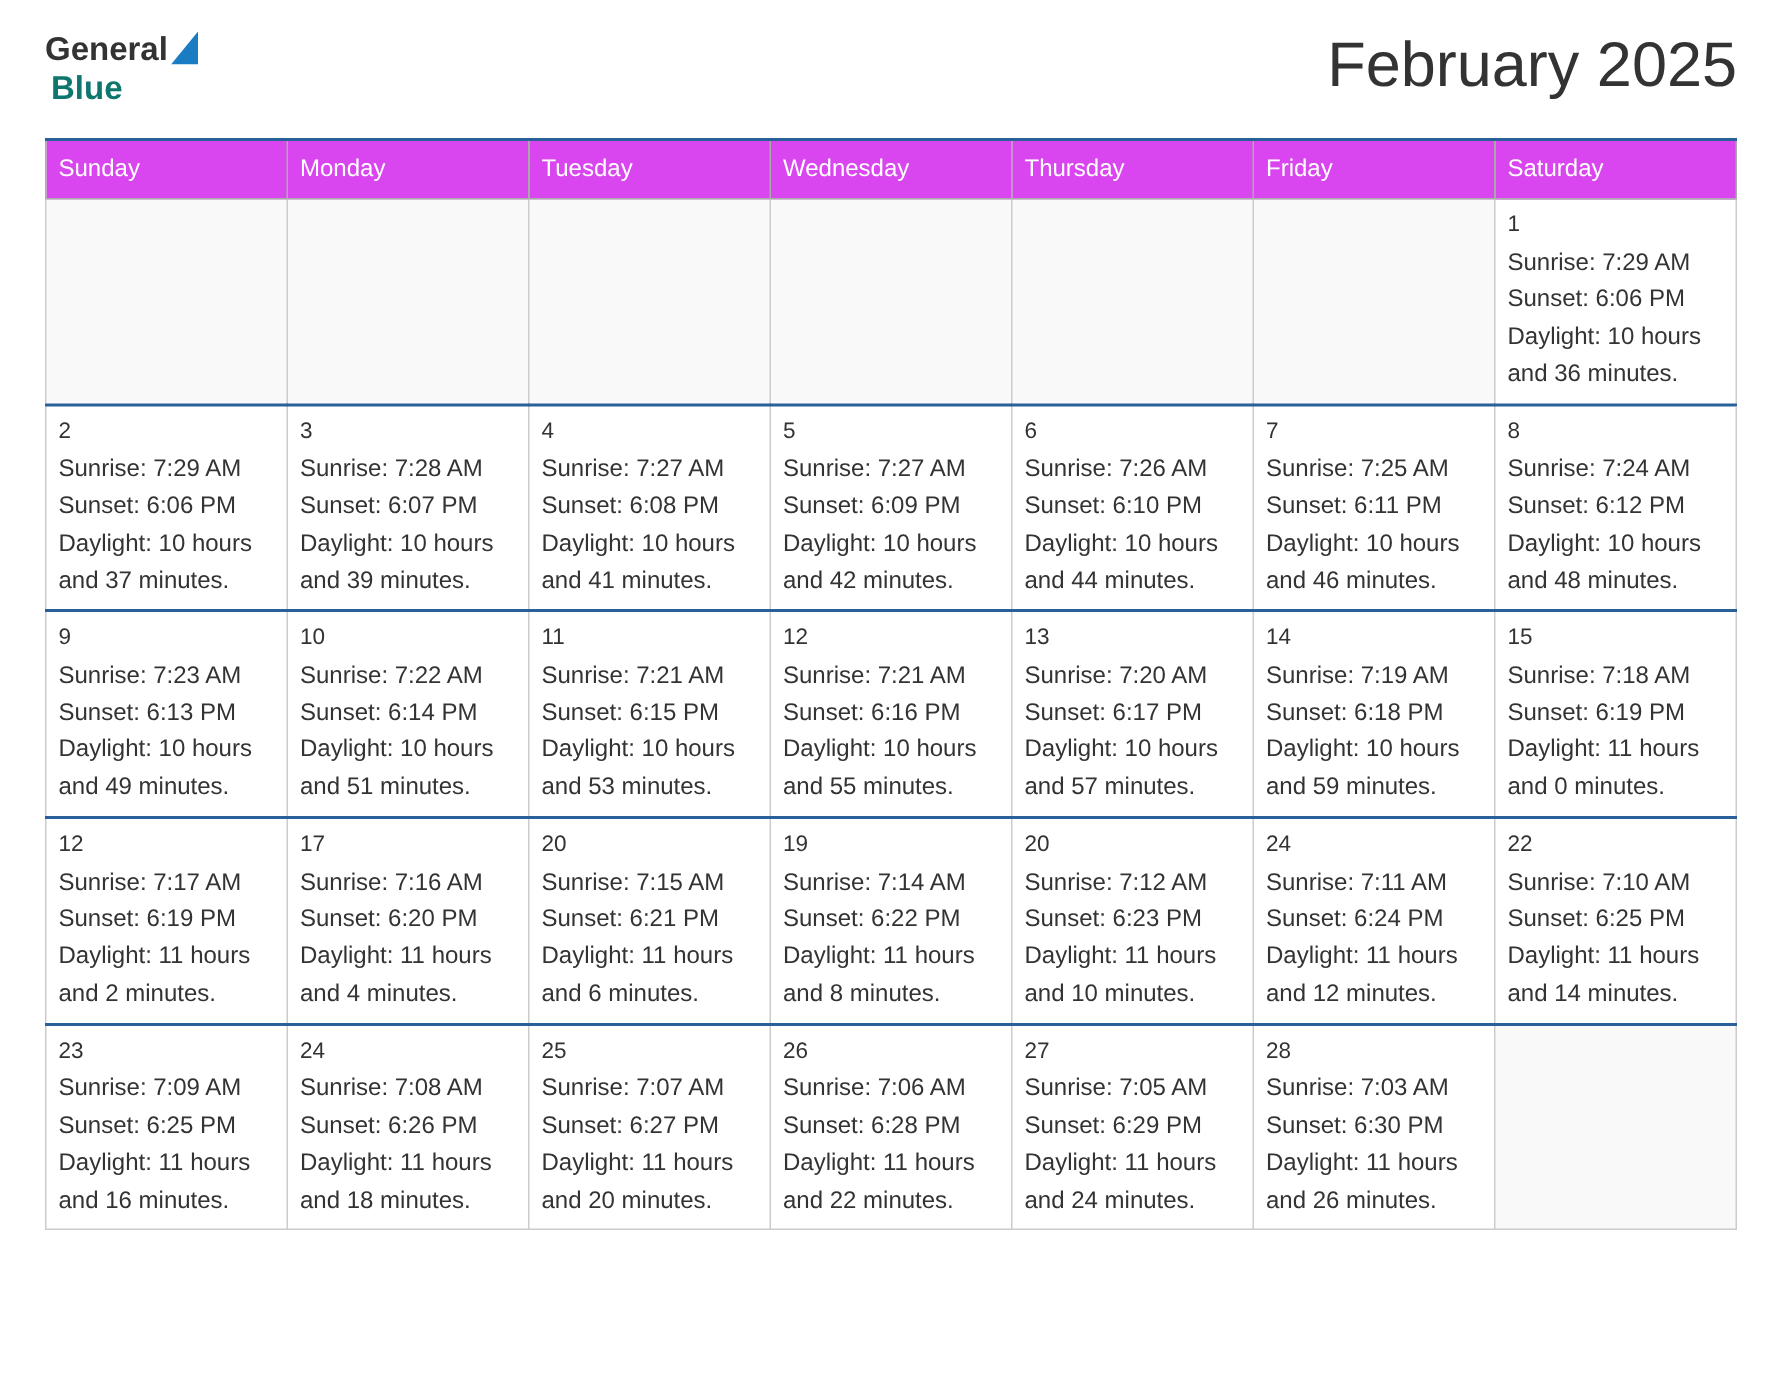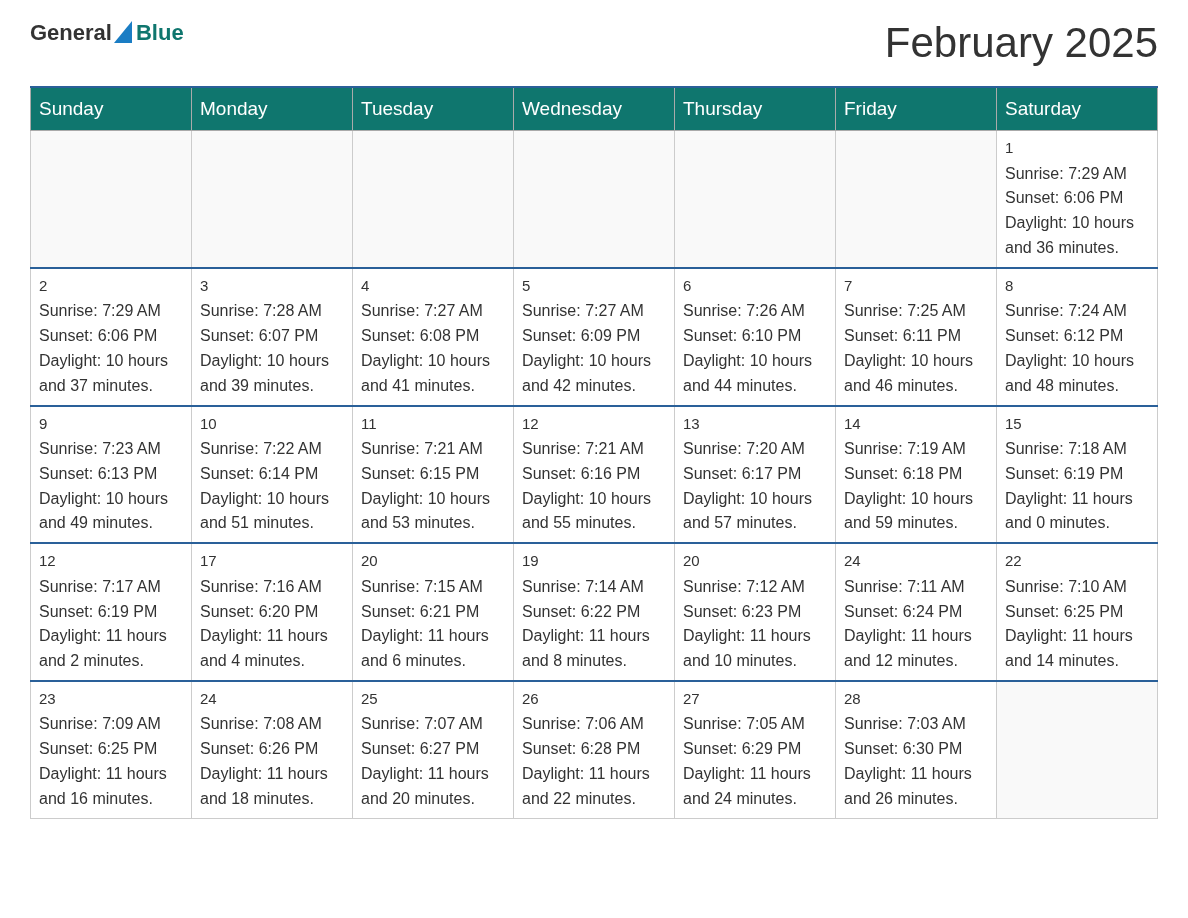--- a/index.html
+++ b/index.html
@@ -26,21 +26,21 @@
       font-weight: bold;
       color: #333;
     }
     .logo-text-blue {
       font-size: 22px;
       font-weight: bold;
       color: #0f766e;
     }
     .logo-wrapper {
       display: flex;
-      flex-direction: row;
+      flex-direction: column;
     }
     .logo-line1 {
       display: flex;
       align-items: center;
     }
     .logo-line2 {
       margin-left: 4px;
     }
     .title-block {
       text-align: left;
@@ -56,25 +56,25 @@
       font-weight: normal;
       color: #555;
       margin-top: 4px;
     }
     .calendar {
       width: 100%;
       border-collapse: collapse;
       border: 1px solid #aaa;
     }
     .calendar th {
-      background-color: #0f766e;
+      background-color: #d946ef;
       color: #fff;
       padding: 10px 8px;
       text-align: left;
-      font-size: 19px;
+      font-size: 16px;
       font-weight: normal;
       border: 1px solid #aaa;
     }
     .calendar td {
       vertical-align: top;
       padding: 6px 8px;
       border: 1px solid #ccc;
       width: calc(100% / 7);
       min-height: 100px;
       font-size: 12.5px;

